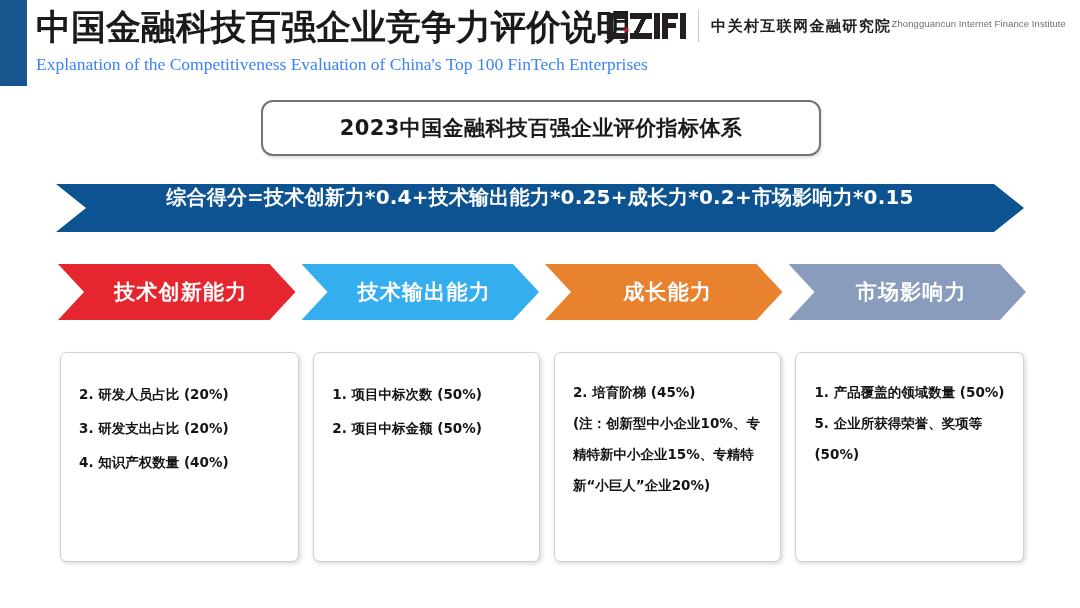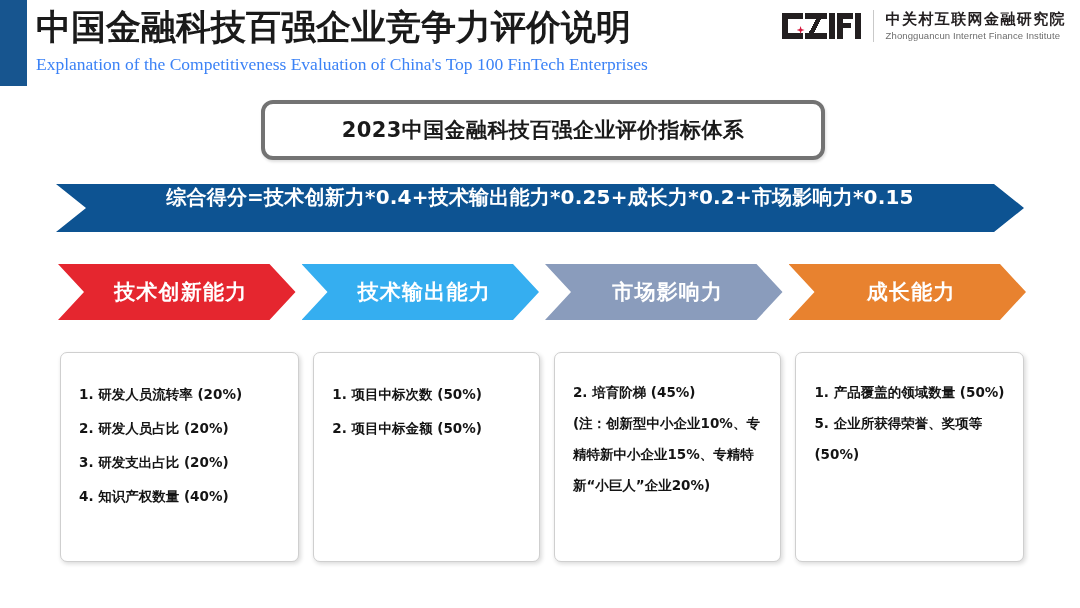--- a/index.html
+++ b/index.html
@@ -60,35 +60,35 @@
     background:linear-gradient(-62deg,transparent 46%,#231f20 46%,#231f20 60%,transparent 60%);
   }
   .lm-i{width:6px;height:26px;background:#231f20;}
   .lm-f{
     width:16px;height:26px;position:relative;
   }
   .lm-f::before{content:"";position:absolute;left:0;top:0;width:6px;height:26px;background:#231f20;}
   .lm-f::after{content:"";position:absolute;left:6px;top:0;width:10px;height:6px;background:#231f20;}
   .lm-fmid{position:absolute;left:6px;top:10px;width:8px;height:5px;background:#231f20;}
   .logo-sep{width:1px;height:32px;background:#c9c9c9;}
-  .logo-text{display:flex;flex-direction:column;justify-content:center;}
+  .logo-text{display:flex;flex-direction:row;justify-content:center;}
   .logo-cn{
     font-family:"DejaVu Sans","Liberation Sans",sans-serif;
     font-weight:bold;font-size:15px;line-height:19px;color:#231f20;
     letter-spacing:1.4px;white-space:nowrap;
   }
   .logo-en{
     font-size:9.5px;line-height:13px;color:#6d6d6d;
     letter-spacing:.1px;white-space:nowrap;
   }
 
   
   .pill{
     position:absolute;left:261px;top:100px;width:556px;height:52px;
-    border:4px solid #737373;border-radius:12px;background:#fff;
+    border:2px solid #737373;border-radius:12px;background:#fff;
     box-shadow:1px 2px 3px rgba(0,0,0,.13);
     display:flex;align-items:center;justify-content:center;
   }
   .pill-text{
     font-family:"DejaVu Sans","Liberation Sans",sans-serif;
     font-weight:bold;font-size:21px;color:#1a1a1a;letter-spacing:.4px;
     white-space:nowrap;
   }
 
   
@@ -190,31 +190,30 @@
     <div class="banner-text">综合得分=技术创新力*0.4+技术输出能力*0.25+成长力*0.2+市场影响力*0.15</div>
   </div>
 
   <div class="chev-row">
       <div class="chev" style="background: rgb(229, 38, 47);">
         <span class="chev-label">技术创新能力</span>
       </div>
       <div class="chev" style="background: rgb(53, 174, 240);">
         <span class="chev-label">技术输出能力</span>
       </div>
+      <div class="chev" style="background: rgb(232, 130, 47);">
+        <span class="chev-label">成长能力</span>
+      </div>
       <div class="chev" style="background: rgb(138, 156, 188);">
         <span class="chev-label">市场影响力</span>
       </div>
-      <div class="chev" style="background: rgb(232, 130, 47);">
-        <span class="chev-label">成长能力</span>
-      </div>
     </div>
 
   <div class="cards">
       <div class="card c1">
-        <div class="card-line">1. 研发人员流转率 (20%)</div>
         <div class="card-line">2. 研发人员占比 (20%)</div>
         <div class="card-line">3. 研发支出占比 (20%)</div>
         <div class="card-line">4. 知识产权数量 (40%)</div>
       </div>
       <div class="card c2">
         <div class="card-line">1. 项目中标次数 (50%)</div>
         <div class="card-line">2. 项目中标金额 (50%)</div>
       </div>
       <div class="card c3">
         <div class="card-line">2. 培育阶梯 (45%)</div>

